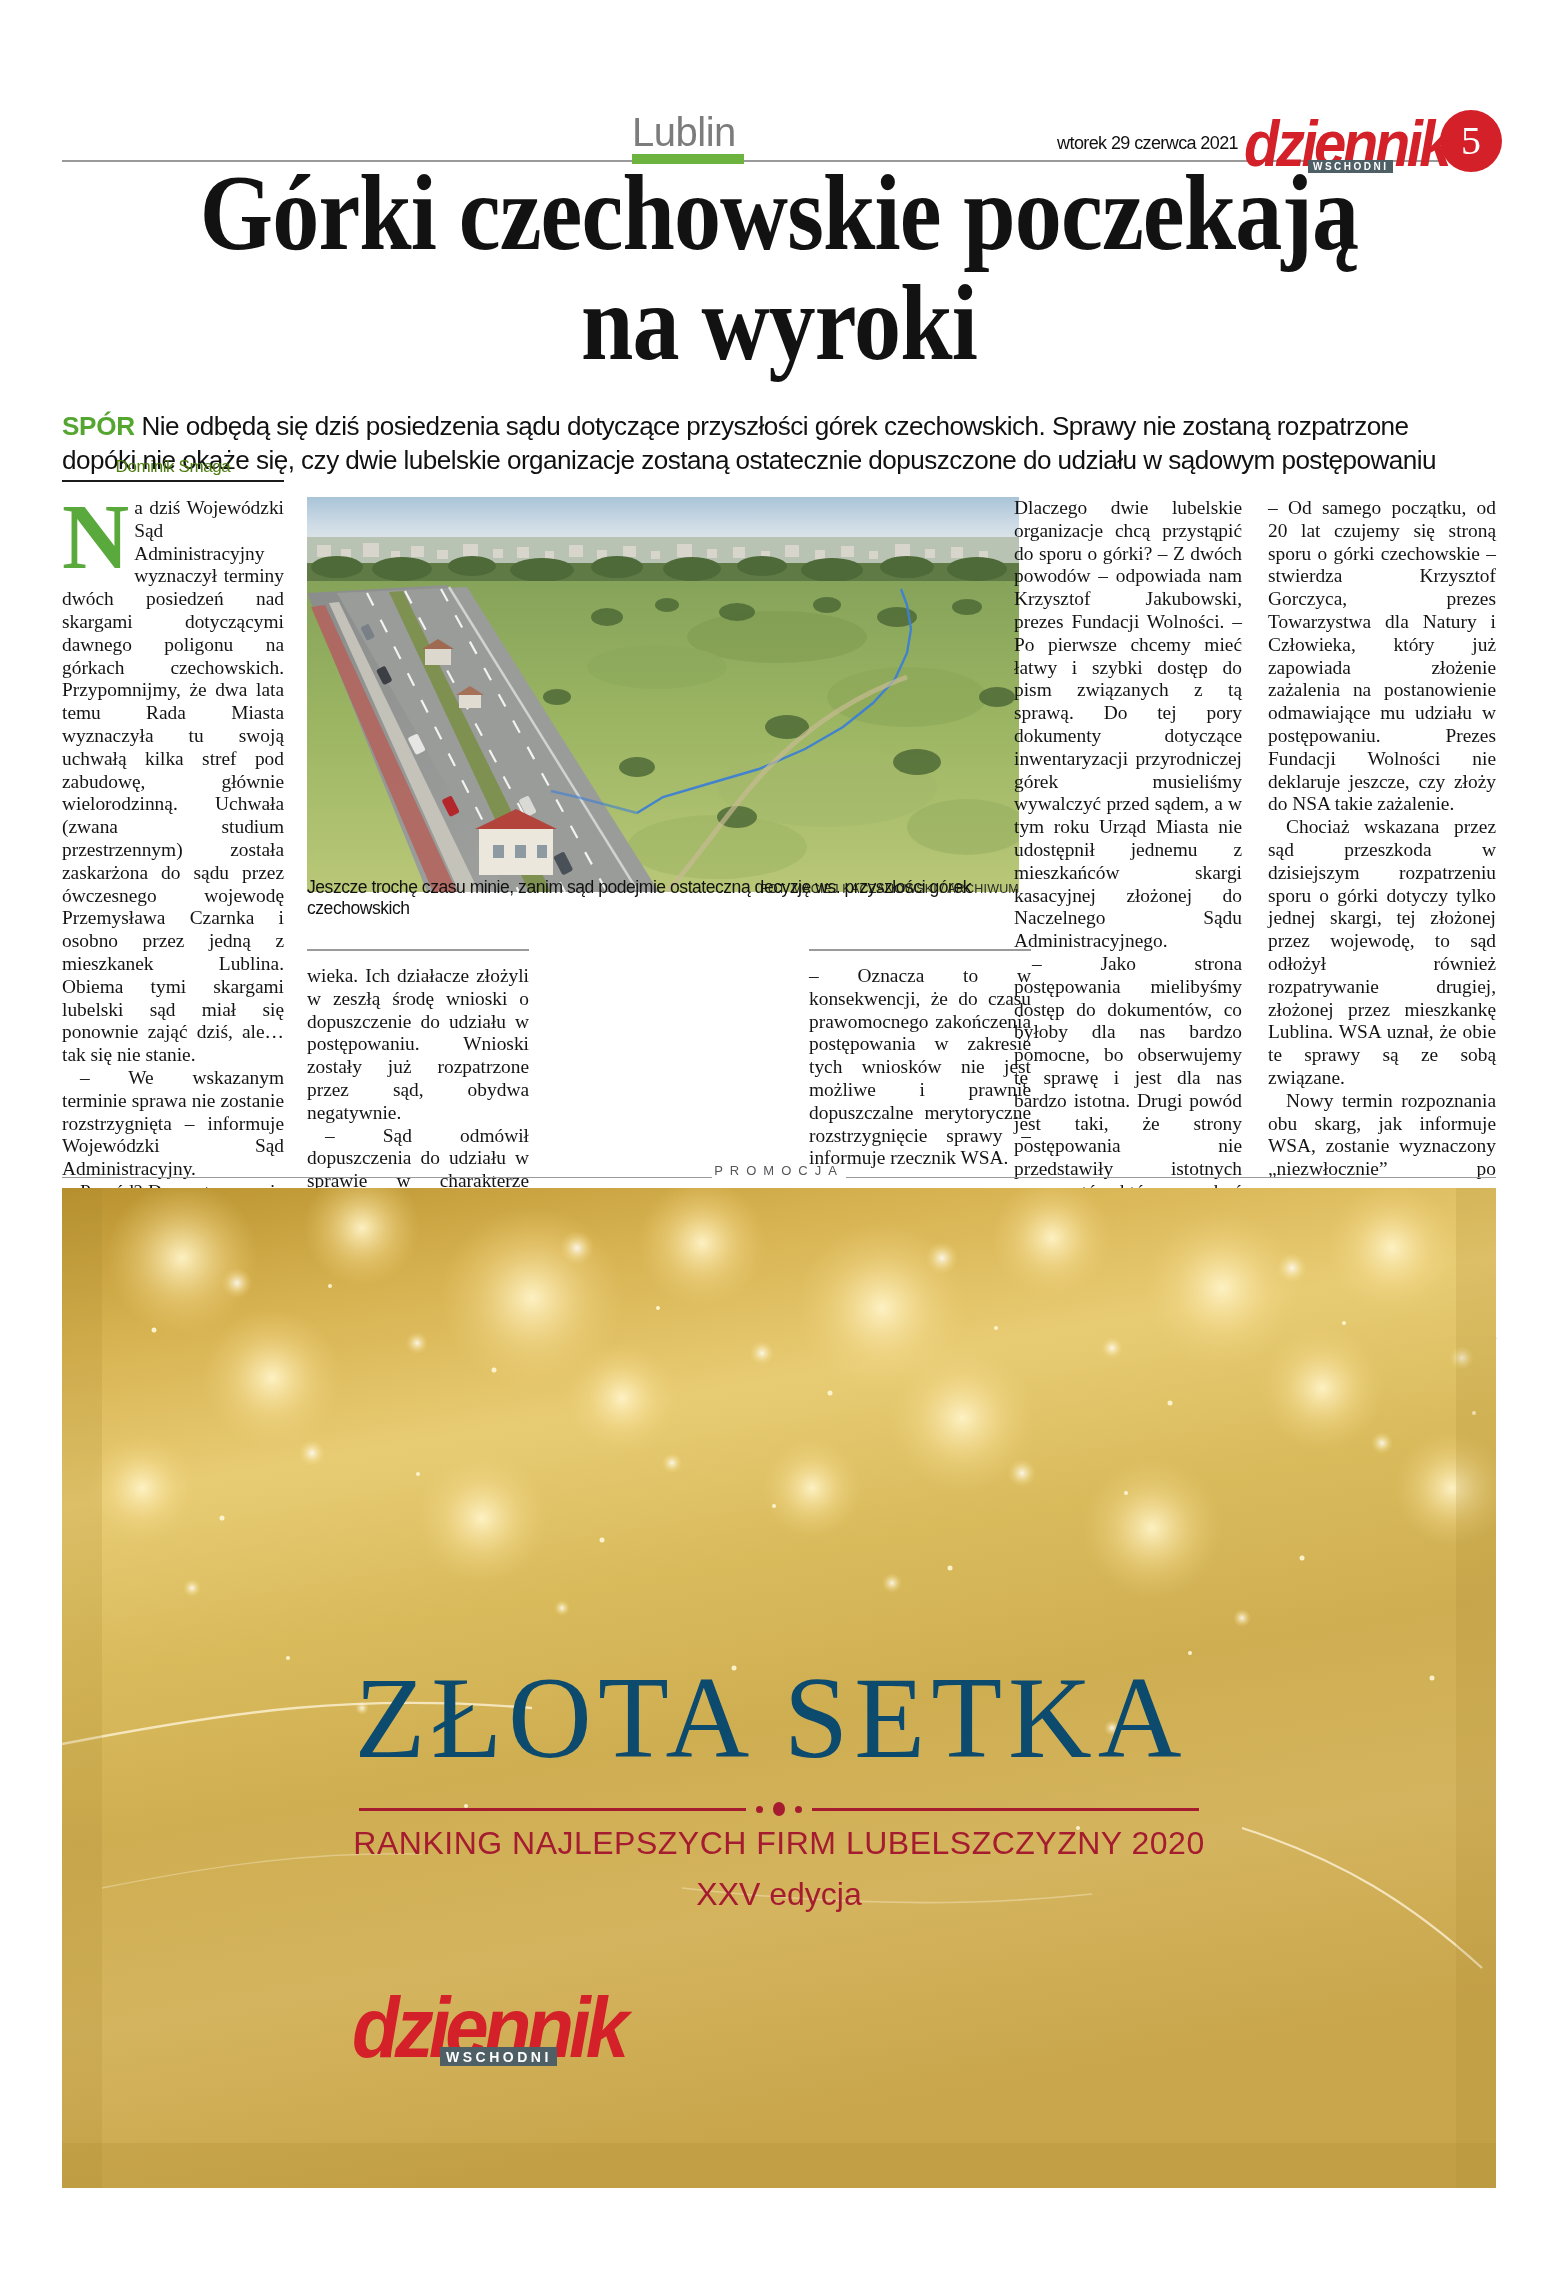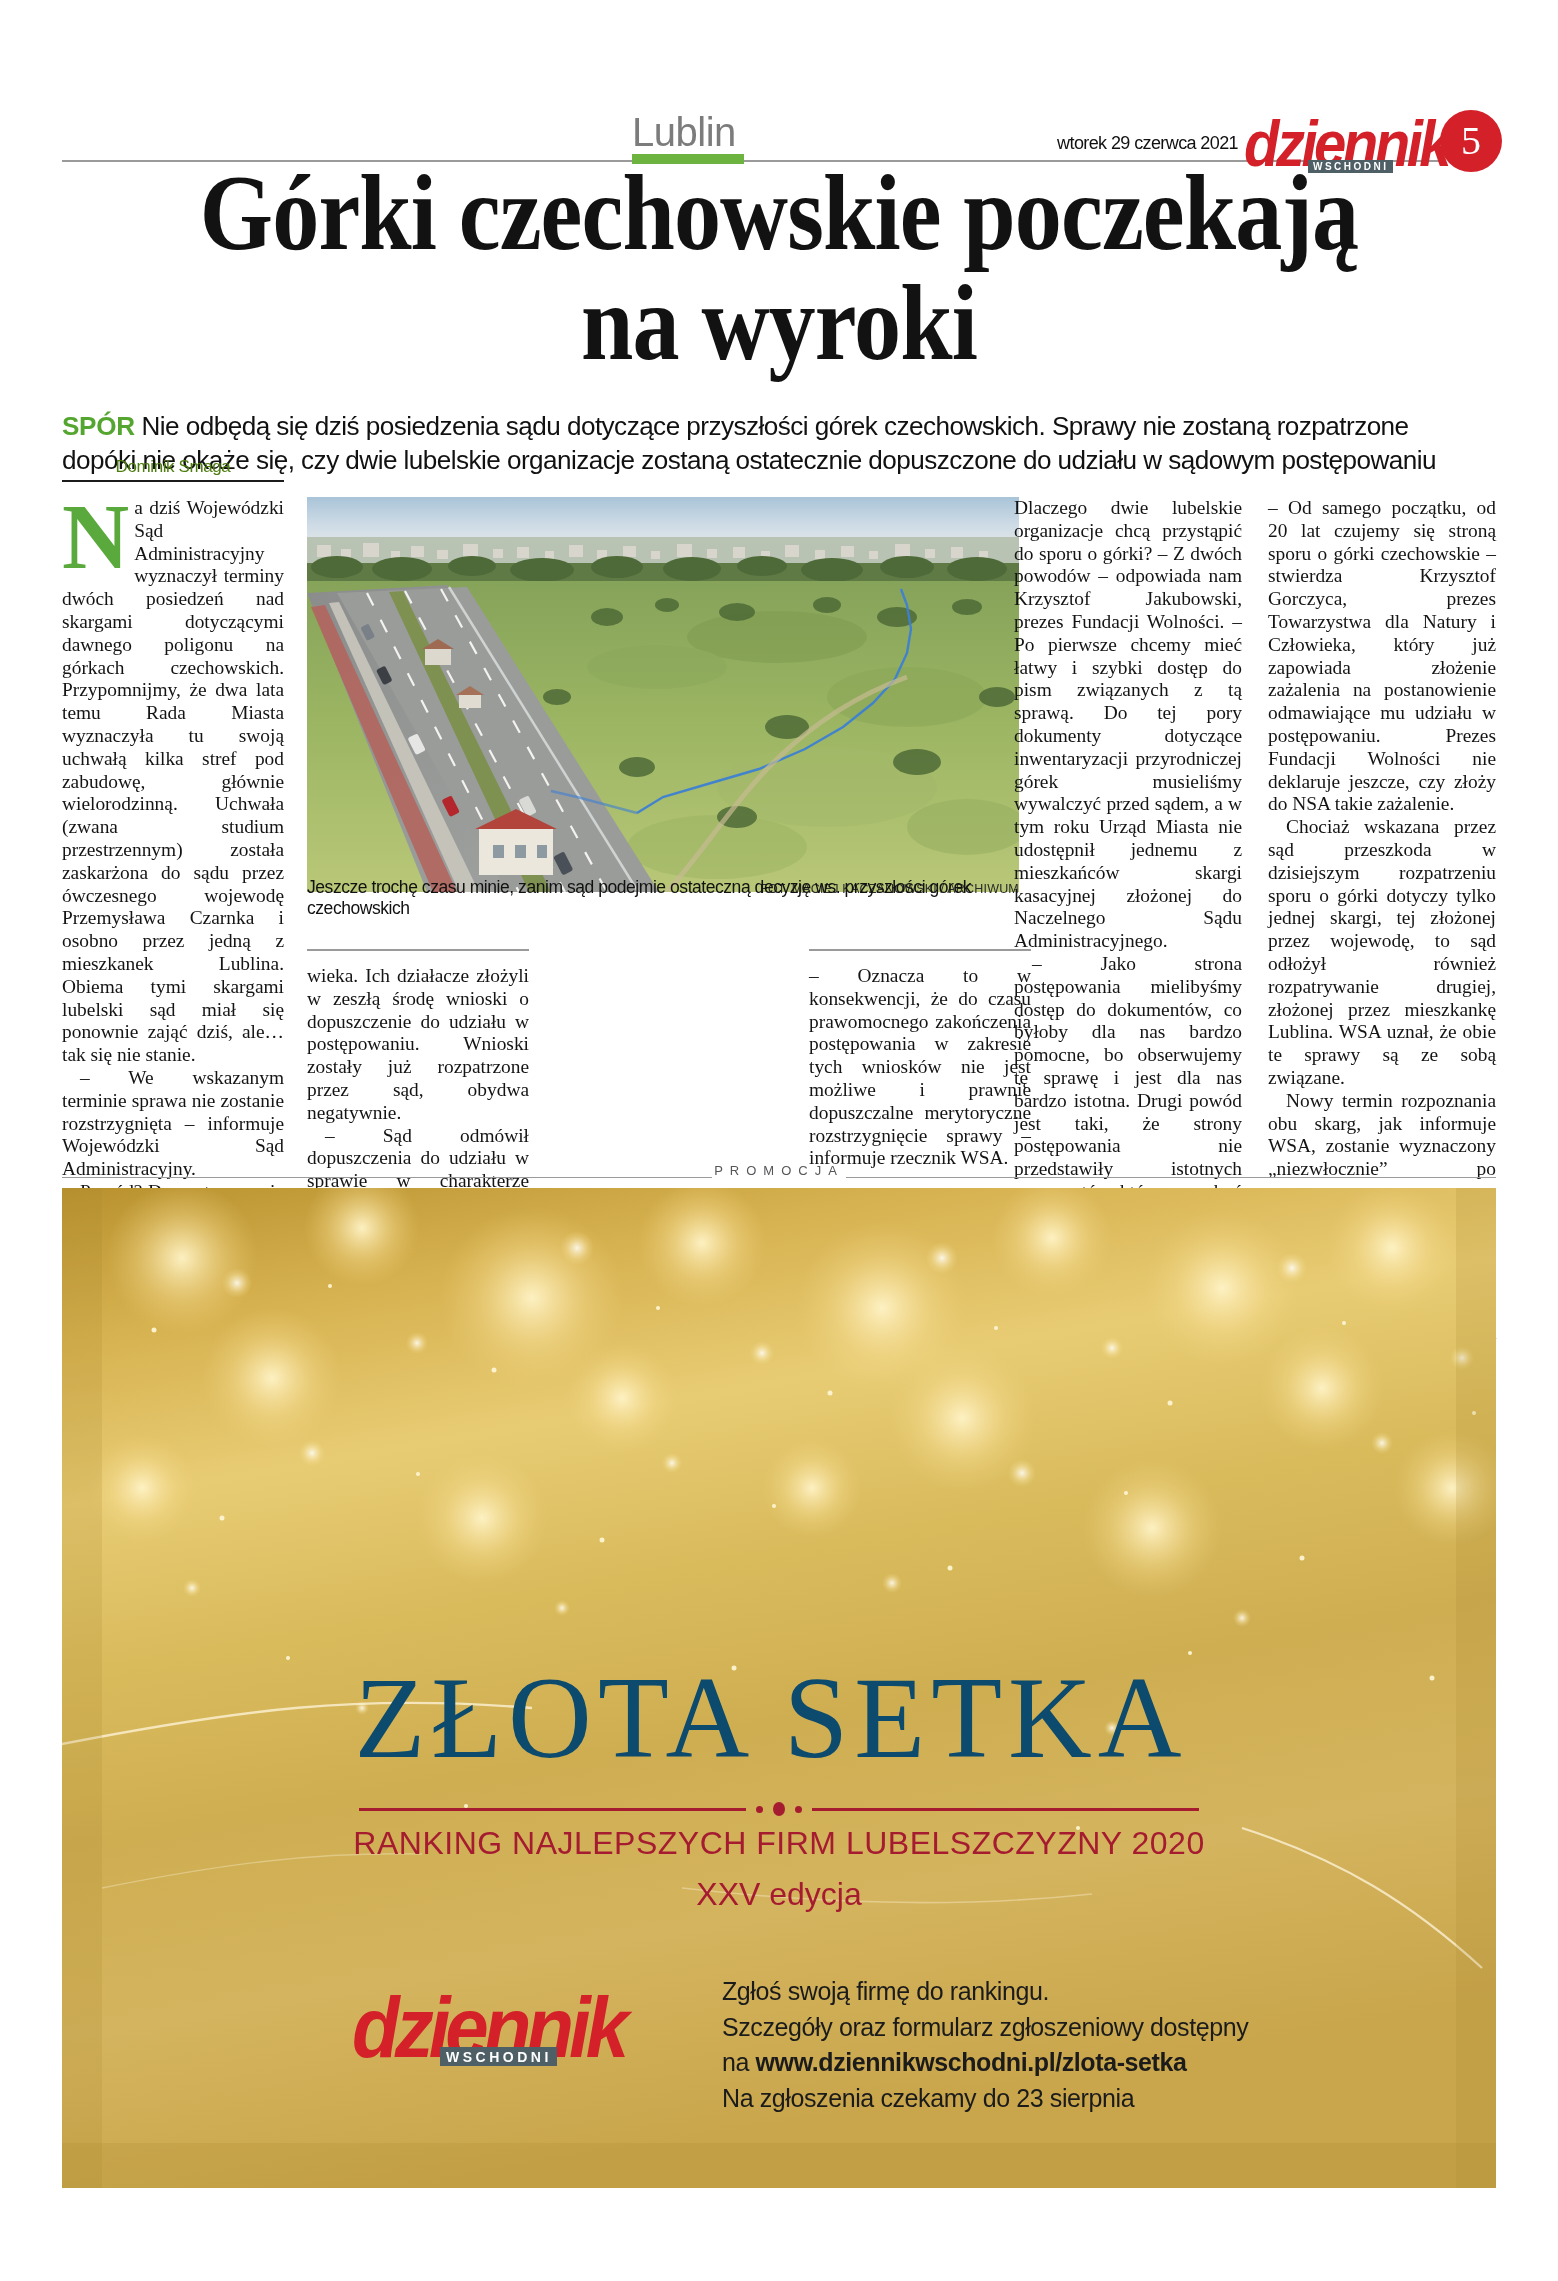--- a/index.html
+++ b/index.html
@@ -713,22 +713,16 @@
     </div>
 
     <div class="ad-sub">RANKING NAJLEPSZYCH FIRM LUBELSZCZYZNY 2020</div>
     <div class="ad-edition">XXV edycja</div>
 
     <div class="ad-logo">
       <div class="lt">dziennik</div>
       <div class="ls">WSCHODNI</div>
     </div>
 
-    <div class="ad-contact">
-      <div>Zgłoś swoją firmę do rankingu.</div>
-      <div>Szczegóły oraz formularz zgłoszeniowy dostępny</div>
-      <div><span>na </span><b>www.dziennikwschodni.pl/zlota-setka</b></div>
-      <div>Na zgłoszenia czekamy do 23 sierpnia</div>
-    </div>
 
   </div>
 
 </div>
 
 </body></html>

